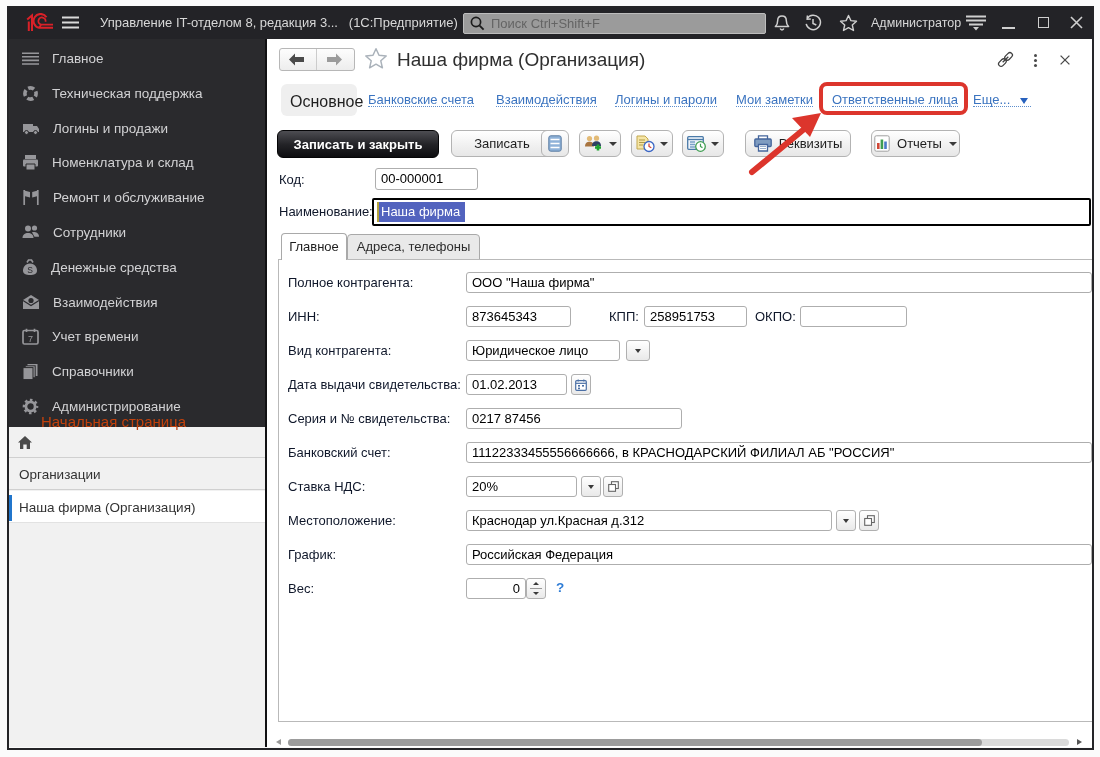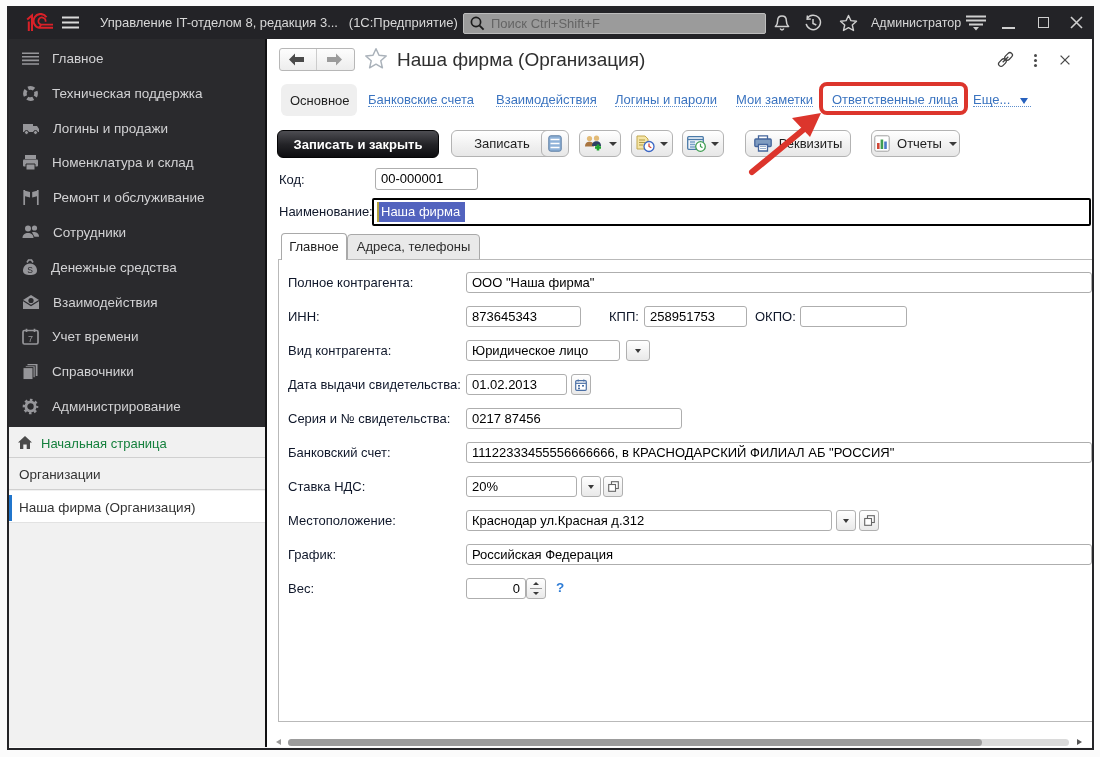--- a/index.html
+++ b/index.html
@@ -154,21 +154,21 @@
     <span>Администрирование</span>
   </div>
 
 <div class="a" style="left:7px;top:427px;width:258px;height:31px;border-bottom:1px solid #d0d0d0"></div>
 <div class="a" style="left:7px;top:458px;width:258px;height:32px;border-bottom:1px solid #d0d0d0"></div>
 <div class="a" style="left:7px;top:491px;width:258px;height:32px;background:#fff;border-bottom:1px solid #e2e2e2"></div>
 <div class="a" style="left:9px;top:495px;width:3px;height:26px;background:#2176cc"></div>
 <svg class="a" style="left:18px;top:436px" width="14" height="13" viewBox="0 0 14 13">
     <path d="M0,6.5 L7,0 L14,6.5 L12,6.5 L12,13 L8.7,13 L8.7,8.5 L5.3,8.5 L5.3,13 L2,13 L2,6.5 Z" fill="#4b4b4b"></path>
   </svg>
-<div class="a" style="left:41px;top:436px;font-size:13px;color:#15803d">Начальная страница</div>
+<div class="a" style="left:41px;top:413px;font-size:15px;color:#c2410c">Начальная страница</div>
 <div class="a" style="left:19px;top:467px;font-size:13.5px;color:#333">Организации</div>
 <div class="a" style="left:19px;top:500px;font-size:13.5px;color:#333">Наша фирма (Организация)</div>
 
 <div class="a" style="left:279px;top:48px;width:76px;height:23px;background:linear-gradient(#fdfdfd,#ededed);border:1px solid #b7b7b7;border-radius:3px"></div>
 <div class="a" style="left:316px;top:49px;width:1px;height:21px;background:#cccccc"></div>
 <svg class="a" style="left:288px;top:53px" width="17" height="13" viewBox="0 0 17 13">
     <path d="M7,0.5 L1,6.5 L7,12.5 L7,9 L16,9 L16,4 L7,4 Z" fill="#4a4a4a"></path>
   </svg>
 <svg class="a" style="left:326px;top:53px" width="17" height="13" viewBox="0 0 17 13">
     <path d="M10,0.5 L16,6.5 L10,12.5 L10,9 L1,9 L1,4 L10,4 Z" fill="#9b9b9b"></path>
@@ -183,21 +183,21 @@
  <rect x="8.6" y="6" width="8.6" height="5" rx="2.5"></rect>
  <path d="M4.5,8.5 L12.5,8.5"></path>
  </g>
 </svg>
 <div class="a" style="left:1034px;top:54px;width:3px;height:3px;border-radius:50%;background:#4a4a4a;box-shadow:0 5px 0 #4a4a4a,0 10px 0 #4a4a4a"></div>
 <svg class="a" style="left:1060px;top:55px" width="10" height="10" viewBox="0 0 10 10">
     <path d="M0.6,0.6 L9.4,9.4 M9.4,0.6 L0.6,9.4" stroke="#4a4a4a" stroke-width="1.3"></path>
   </svg>
 
 <div class="a" style="left:281px;top:84px;width:76px;height:32px;background:#efefef;border-radius:6px"></div>
-<div class="a" style="left:290px;top:93px;font-size:13px;color:#1f1f1f">Основное</div>
+<div class="a" style="left:290px;top:93px;font-size:16px;color:#1f1f1f">Основное</div>
 <div class="lnk" style="left:368px;top:93px">Банковские счета</div>
 <div class="lnk" style="left:496px;top:93px">Взаимодействия</div>
 <div class="lnk" style="left:615px;top:93px">Логины и пароли</div>
 <div class="lnk" style="left:736px;top:93px">Мои заметки</div>
 <div class="lnk" style="left:832px;top:93px">Ответственные лица</div>
 <div class="lnk" style="left:973px;top:93px;width:58px">Еще...</div>
 <div class="a tri" style="left:1020px;top:98px;border-left-width:4.5px;border-right-width:4.5px;border-top-width:6px;border-top-color:#2861bd"></div>
 
 <div class="btn" style="left:277px;width:162px;top:130px;height:28px;background:linear-gradient(#4d4d52,#232327 52%,#0d0d10);border-color:#050507;color:#fff;font-weight:bold">Записать и закрыть</div>
 <div class="btn" style="left:451px;width:102px;top:130px">Записать</div>
@@ -271,21 +271,21 @@
 <div class="a" style="left:347px;top:234px;width:133px;height:26px;background:#e9e9e9;border:1px solid #a9a9a9;border-radius:4px 4px 0 0;font-size:13px;color:#2d2d2d;text-align:center;line-height:24px">Адреса, телефоны</div>
 <div class="a" style="left:278px;top:259px;width:815px;border-top:1px solid #b9b9b9"></div>
 <div class="a" style="left:278px;top:259px;height:463px;border-left:1px solid #b9b9b9"></div>
 <div class="a" style="left:278px;top:721px;width:815px;border-top:1px solid #b9b9b9"></div>
 <div class="a" style="left:281px;top:233px;width:66px;height:27px;background:#fff;border:1px solid #a9a9a9;border-bottom:none;border-radius:4px 4px 0 0;font-size:13px;color:#1d1d1d;text-align:center;line-height:26px">Главное</div>
 
 <div class="lbl" style="left:288px;top:272px">Полное контрагента:</div>
 <div class="inp" style="left:466px;top:272px;width:626px">ООО "Наша фирма"</div>
 
 <div class="lbl" style="left:288px;top:306px">ИНН:</div>
-<div class="inp" style="left:466px;top:306px;width:115px">873645343</div>
+<div class="inp" style="left:466px;top:306px;width:105px">873645343</div>
 <div class="lbl" style="left:609px;top:306px">КПП:</div>
 <div class="inp" style="left:644px;top:306px;width:103px">258951753</div>
 <div class="lbl" style="left:755px;top:306px">ОКПО:</div>
 <div class="inp" style="left:800px;top:306px;width:107px"></div>
 
 <div class="lbl" style="left:288px;top:340px">Вид контрагента:</div>
 <div class="inp" style="left:466px;top:340px;width:154px">Юридическое лицо</div>
 <div class="sbtn" style="left:626px;top:340px;width:24px">
     <div class="tri" style="border-left-width:3.5px;border-right-width:3.5px;border-top-width:4px"></div>
   </div>

